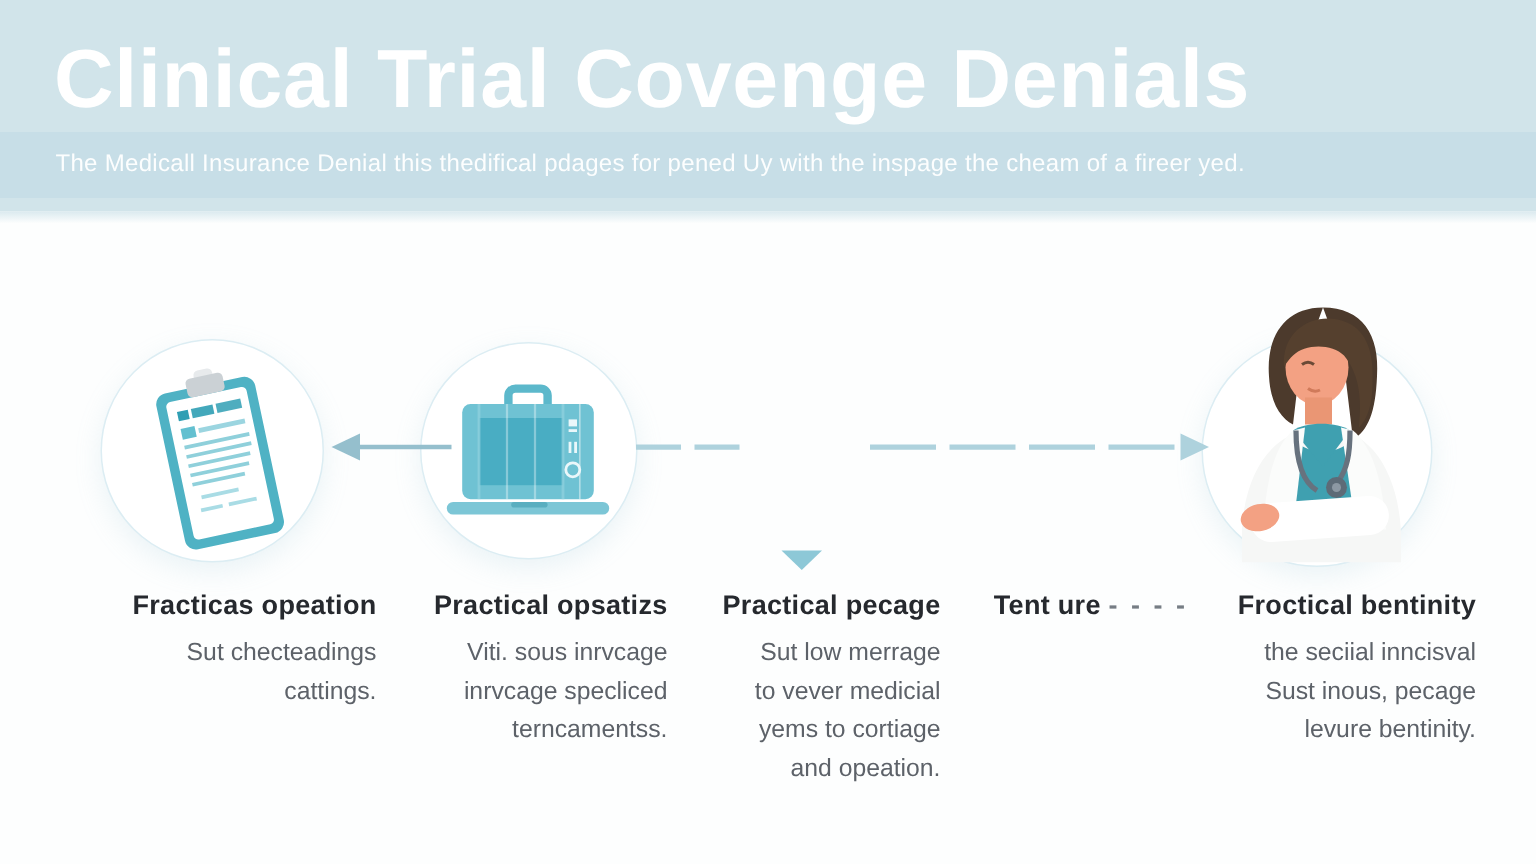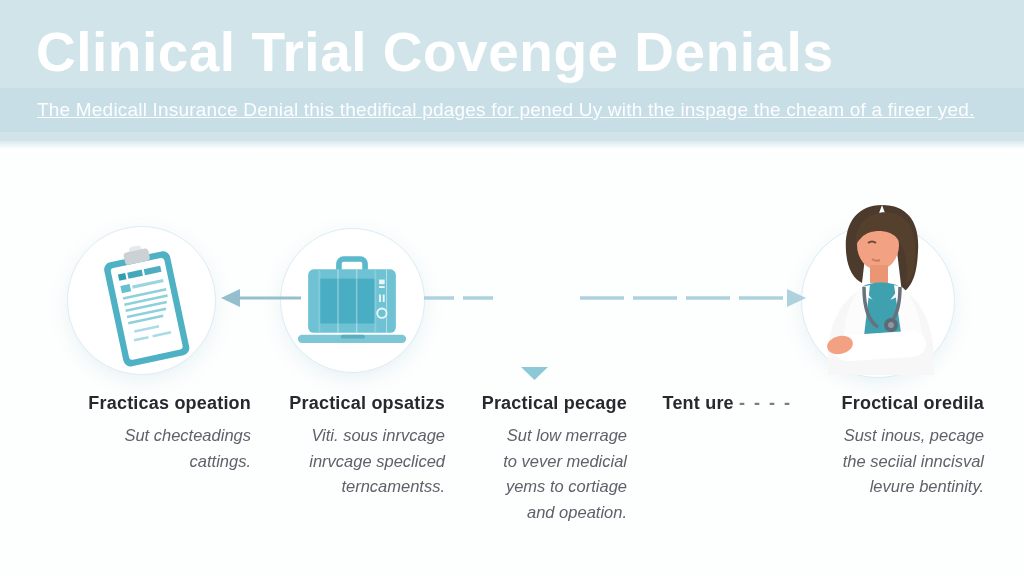--- a/index.html
+++ b/index.html
@@ -30,23 +30,22 @@
   .header h1{
     margin:0; position:absolute; left:36px; top:22px;
     font-size:55px; line-height:1.1; font-weight:bold; letter-spacing:0.5px;
     color:var(--title-color);
   }
   .subtitle-band{
     position:absolute; left:0; top:88px; width:1024px; height:44px;
     background:var(--header-band); display:flex; align-items:center;
   }
   .subtitle-band p{
-    margin:0; padding-left:37px; font-size:19px; letter-spacing:0.2px;
+    margin:0; padding-left:37px; font-size:16px; letter-spacing:0.2px;
     color:rgba(255,255,255,0.95);
-    text-decoration:underline;
   }
   .header-fade{
     position:absolute; left:0; top:141px; width:1024px; height:8px;
     background:linear-gradient(to bottom, #dbeaef, rgba(253,254,254,0));
   }
   
   .node{
     position:absolute; border-radius:50%;
     background:#ffffff; border:1px solid var(--circle-border);
     box-shadow:0 6px 18px rgba(150,195,210,0.18);
@@ -70,21 +69,20 @@
   }
   
   .col{ position:absolute; top:393px; text-align:right; }
   .col h2{
     margin:0 0 9px 0; font-size:18px; font-weight:bold;
     color:var(--heading-text); letter-spacing:0.2px; white-space:nowrap;
   }
   .col .line{
     margin:0; font-size:16.5px; line-height:25.5px; color:var(--body-text);
     white-space:nowrap;
-    font-style:italic;
   }
   .col1{ left:33px;  width:218px; }
   .col2{ left:248px; width:197px; }
   .col3{ left:441px; width:186px; }
   .col4{ left:632px; width:160px; text-align:right; }
   .col5{ left:770px; width:214px; }
   .heading-dashes{ color:#767d84; font-weight:bold; letter-spacing:2px; }
 </style>
 </head>
 <body>
@@ -209,19 +207,19 @@
     <p class="line">to vever medicial</p>
     <p class="line">yems to cortiage</p>
     <p class="line">and opeation.</p>
   </div>
 
   <div class="col col4">
     <h2><span>Tent ure</span> <span class="heading-dashes">- - - -</span></h2>
   </div>
 
   <div class="col col5">
-    <h2>Froctical oredila</h2>
+    <h2>Froctical bentinity</h2>
+    <p class="line">the seciial inncisval</p>
     <p class="line">Sust inous, pecage</p>
-    <p class="line">the seciial inncisval</p>
     <p class="line">levure bentinity.</p>
   </div>
 
 </div>
 
 </body></html>

